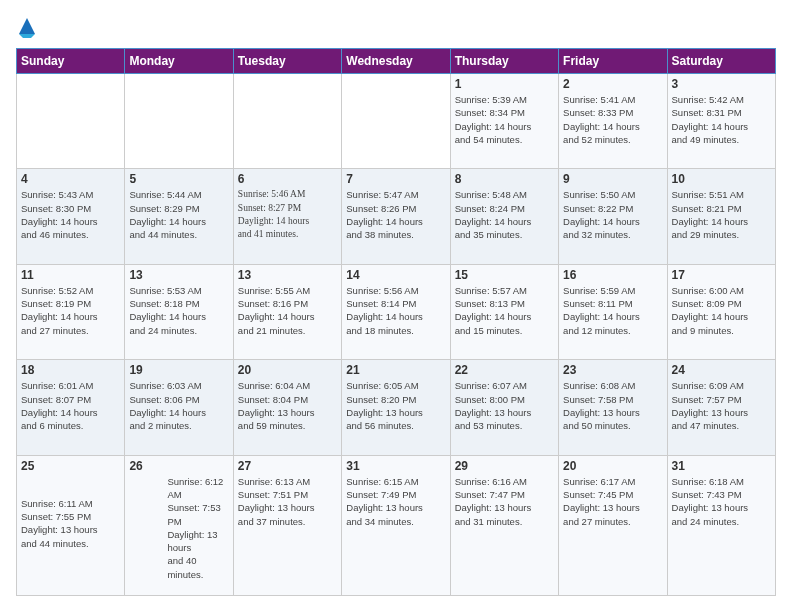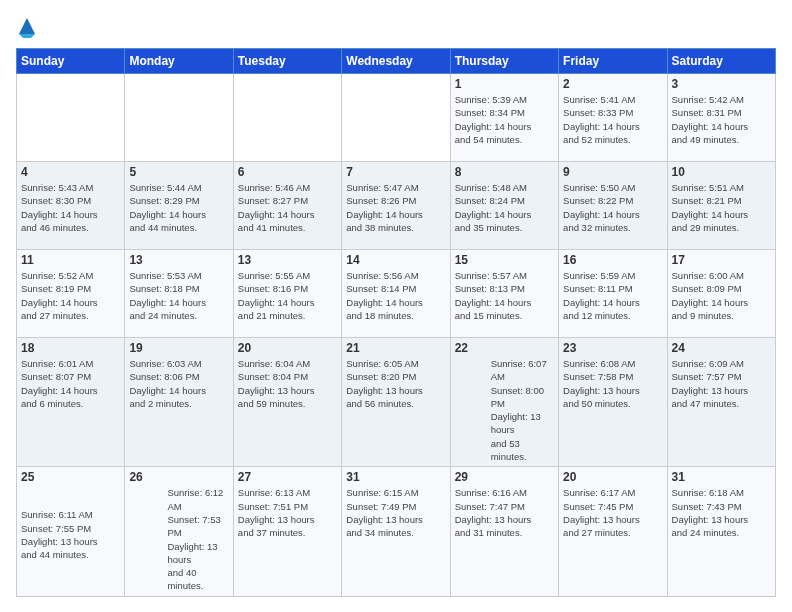--- a/index.html
+++ b/index.html
@@ -53,21 +53,21 @@
       color: #555;
     }
     .calendar {
       flex: 1;
       border: 1px solid #ccc;
       border-collapse: collapse;
       width: 100%;
       table-layout: fixed;
     }
     .calendar thead tr th {
-      background-color: #1d4ed8;
+      background-color: #701a75;
       color: #fff;
       font-size: 12px;
       font-weight: bold;
       padding: 5px 4px;
       text-align: left;
       border: 1px solid #4a8fcc;
     }
     .calendar tbody tr td {
       border: 1px solid #ccc;
       vertical-align: top;
@@ -172,21 +172,21 @@
           </td>
           <td>
             <span class="day-number">5</span>
             <div class="day-info" style="white-space: pre-line;">Sunrise: 5:44 AM
 Sunset: 8:29 PM
 Daylight: 14 hours
 and 44 minutes.</div>
           </td>
           <td>
             <span class="day-number">6</span>
-            <div class="day-info" style="white-space: pre-line;">Sunrise: 5:46 AM
+            <div class="day-info" style="white-space: pre-line; font-family: Liberation Serif, serif;">Sunrise: 5:46 AM
 Sunset: 8:27 PM
 Daylight: 14 hours
 and 41 minutes.</div>
           </td>
           <td>
             <span class="day-number">7</span>
             <div class="day-info" style="white-space: pre-line;">Sunrise: 5:47 AM
 Sunset: 8:26 PM
 Daylight: 14 hours
 and 38 minutes.</div>
@@ -288,21 +288,21 @@
           </td>
           <td>
             <span class="day-number">21</span>
             <div class="day-info" style="white-space: pre-line;">Sunrise: 6:05 AM
 Sunset: 8:20 PM
 Daylight: 13 hours
 and 56 minutes.</div>
           </td>
           <td>
             <span class="day-number">22</span>
-            <div class="day-info" style="white-space: pre-line; margin-left: 36px;">Sunrise: 6:07 AM
+            <div class="day-info" style="white-space: pre-line;">Sunrise: 6:07 AM
 Sunset: 8:00 PM
 Daylight: 13 hours
 and 53 minutes.</div>
           </td>
           <td>
             <span class="day-number">23</span>
             <div class="day-info" style="white-space: pre-line;">Sunrise: 6:08 AM
 Sunset: 7:58 PM
 Daylight: 13 hours
 and 50 minutes.</div>

